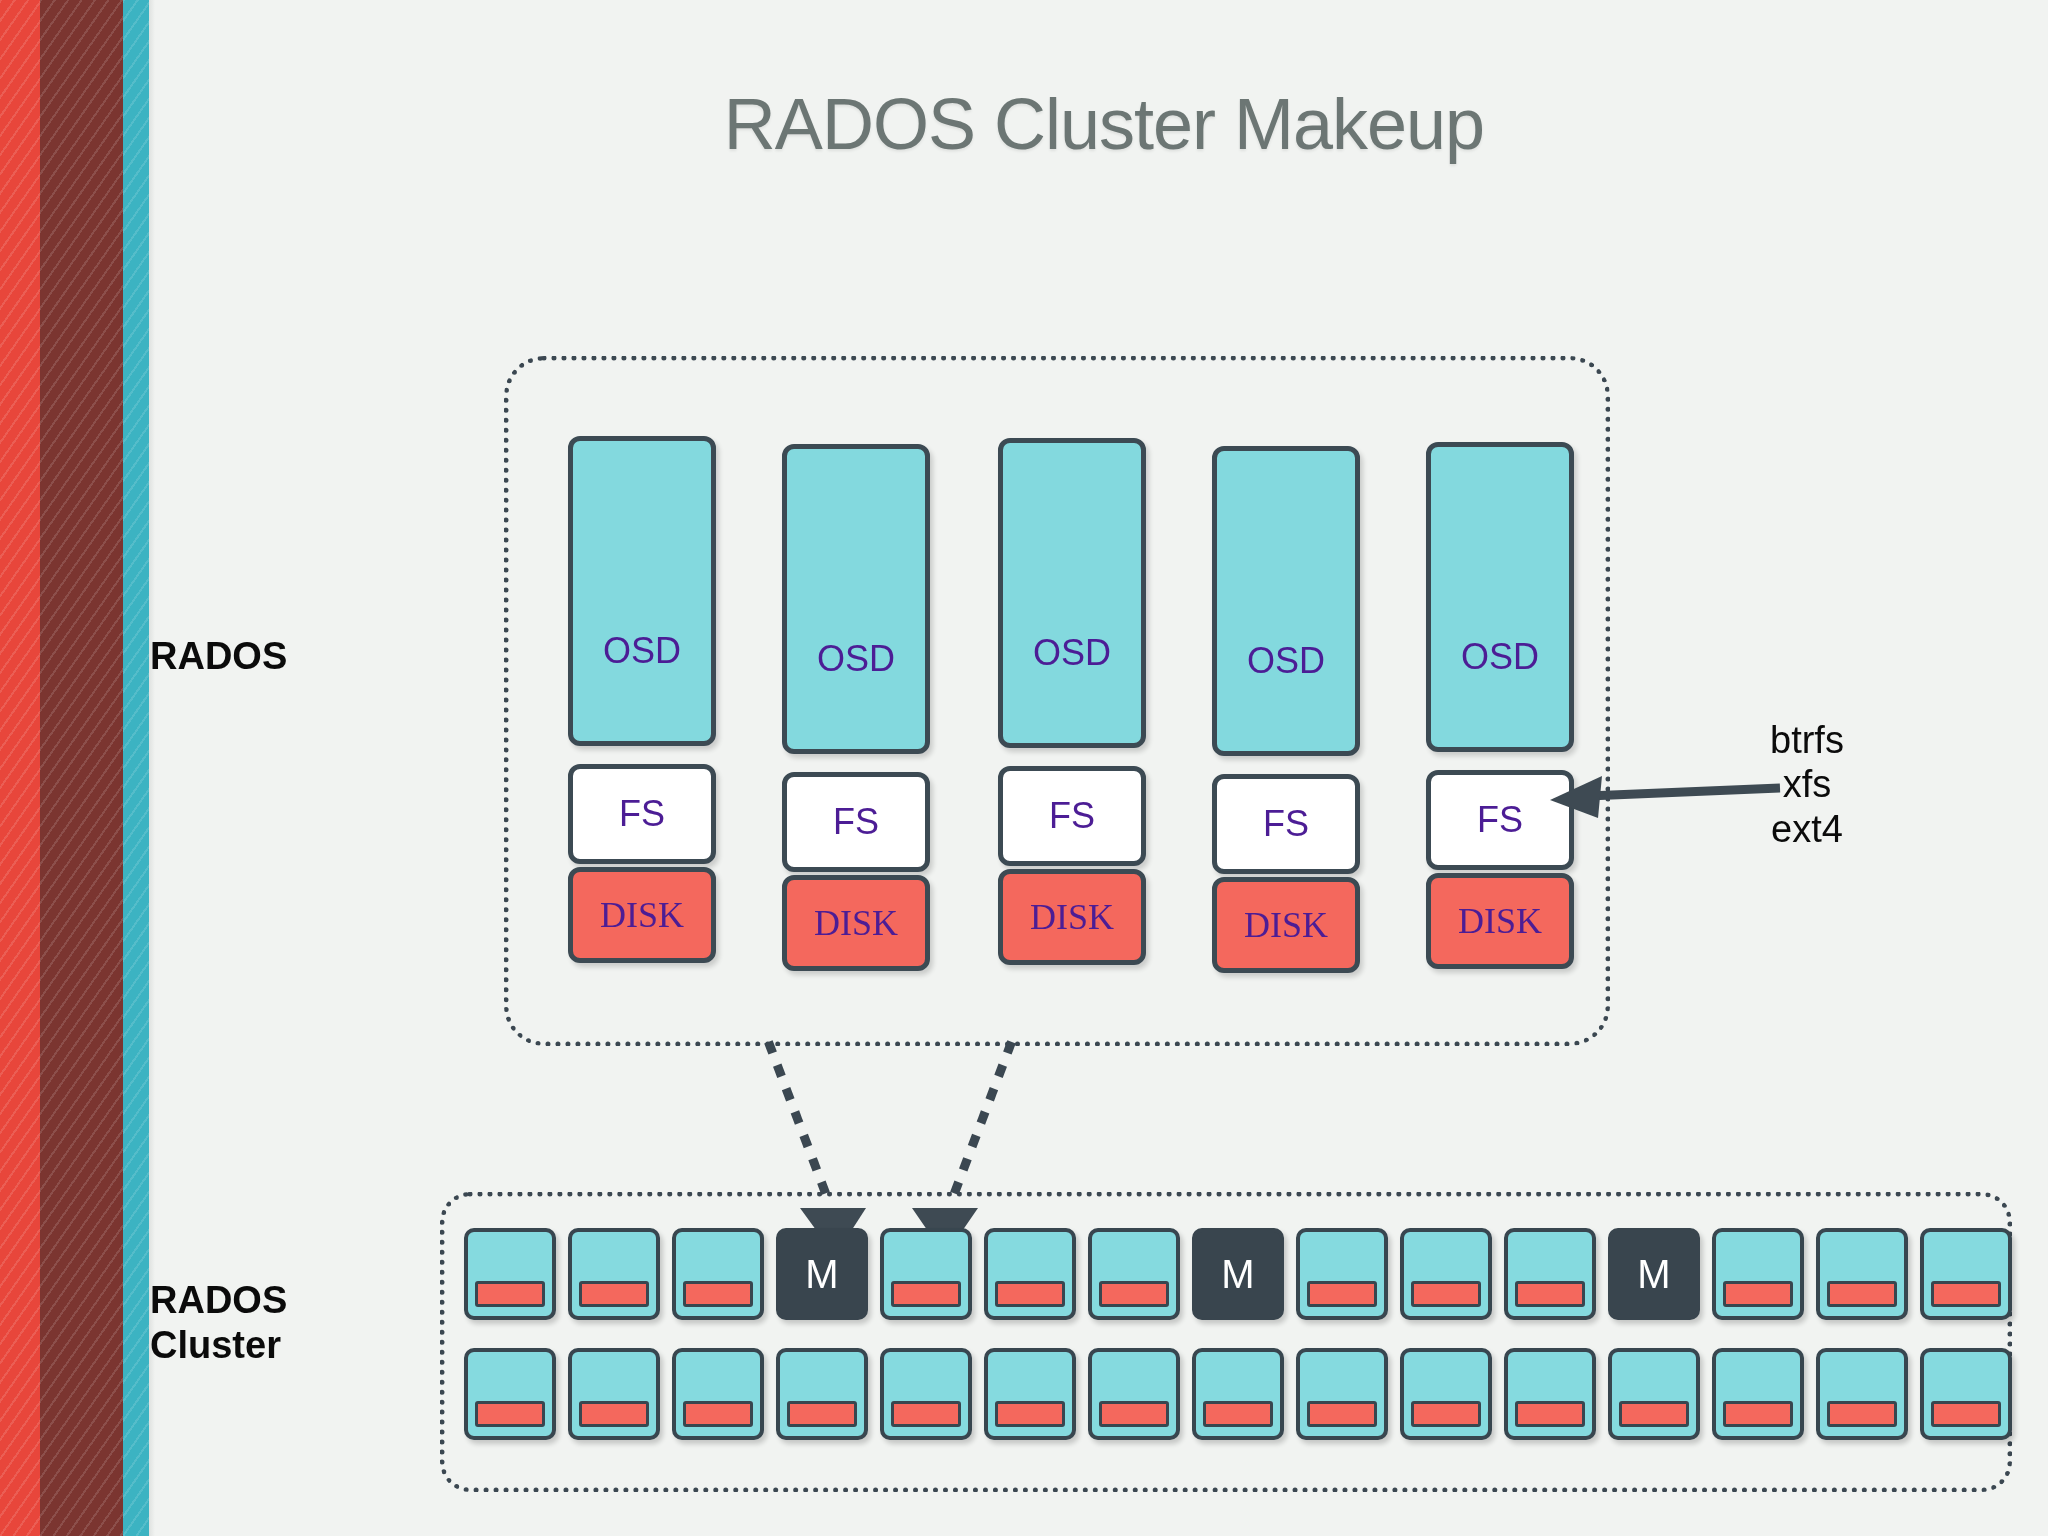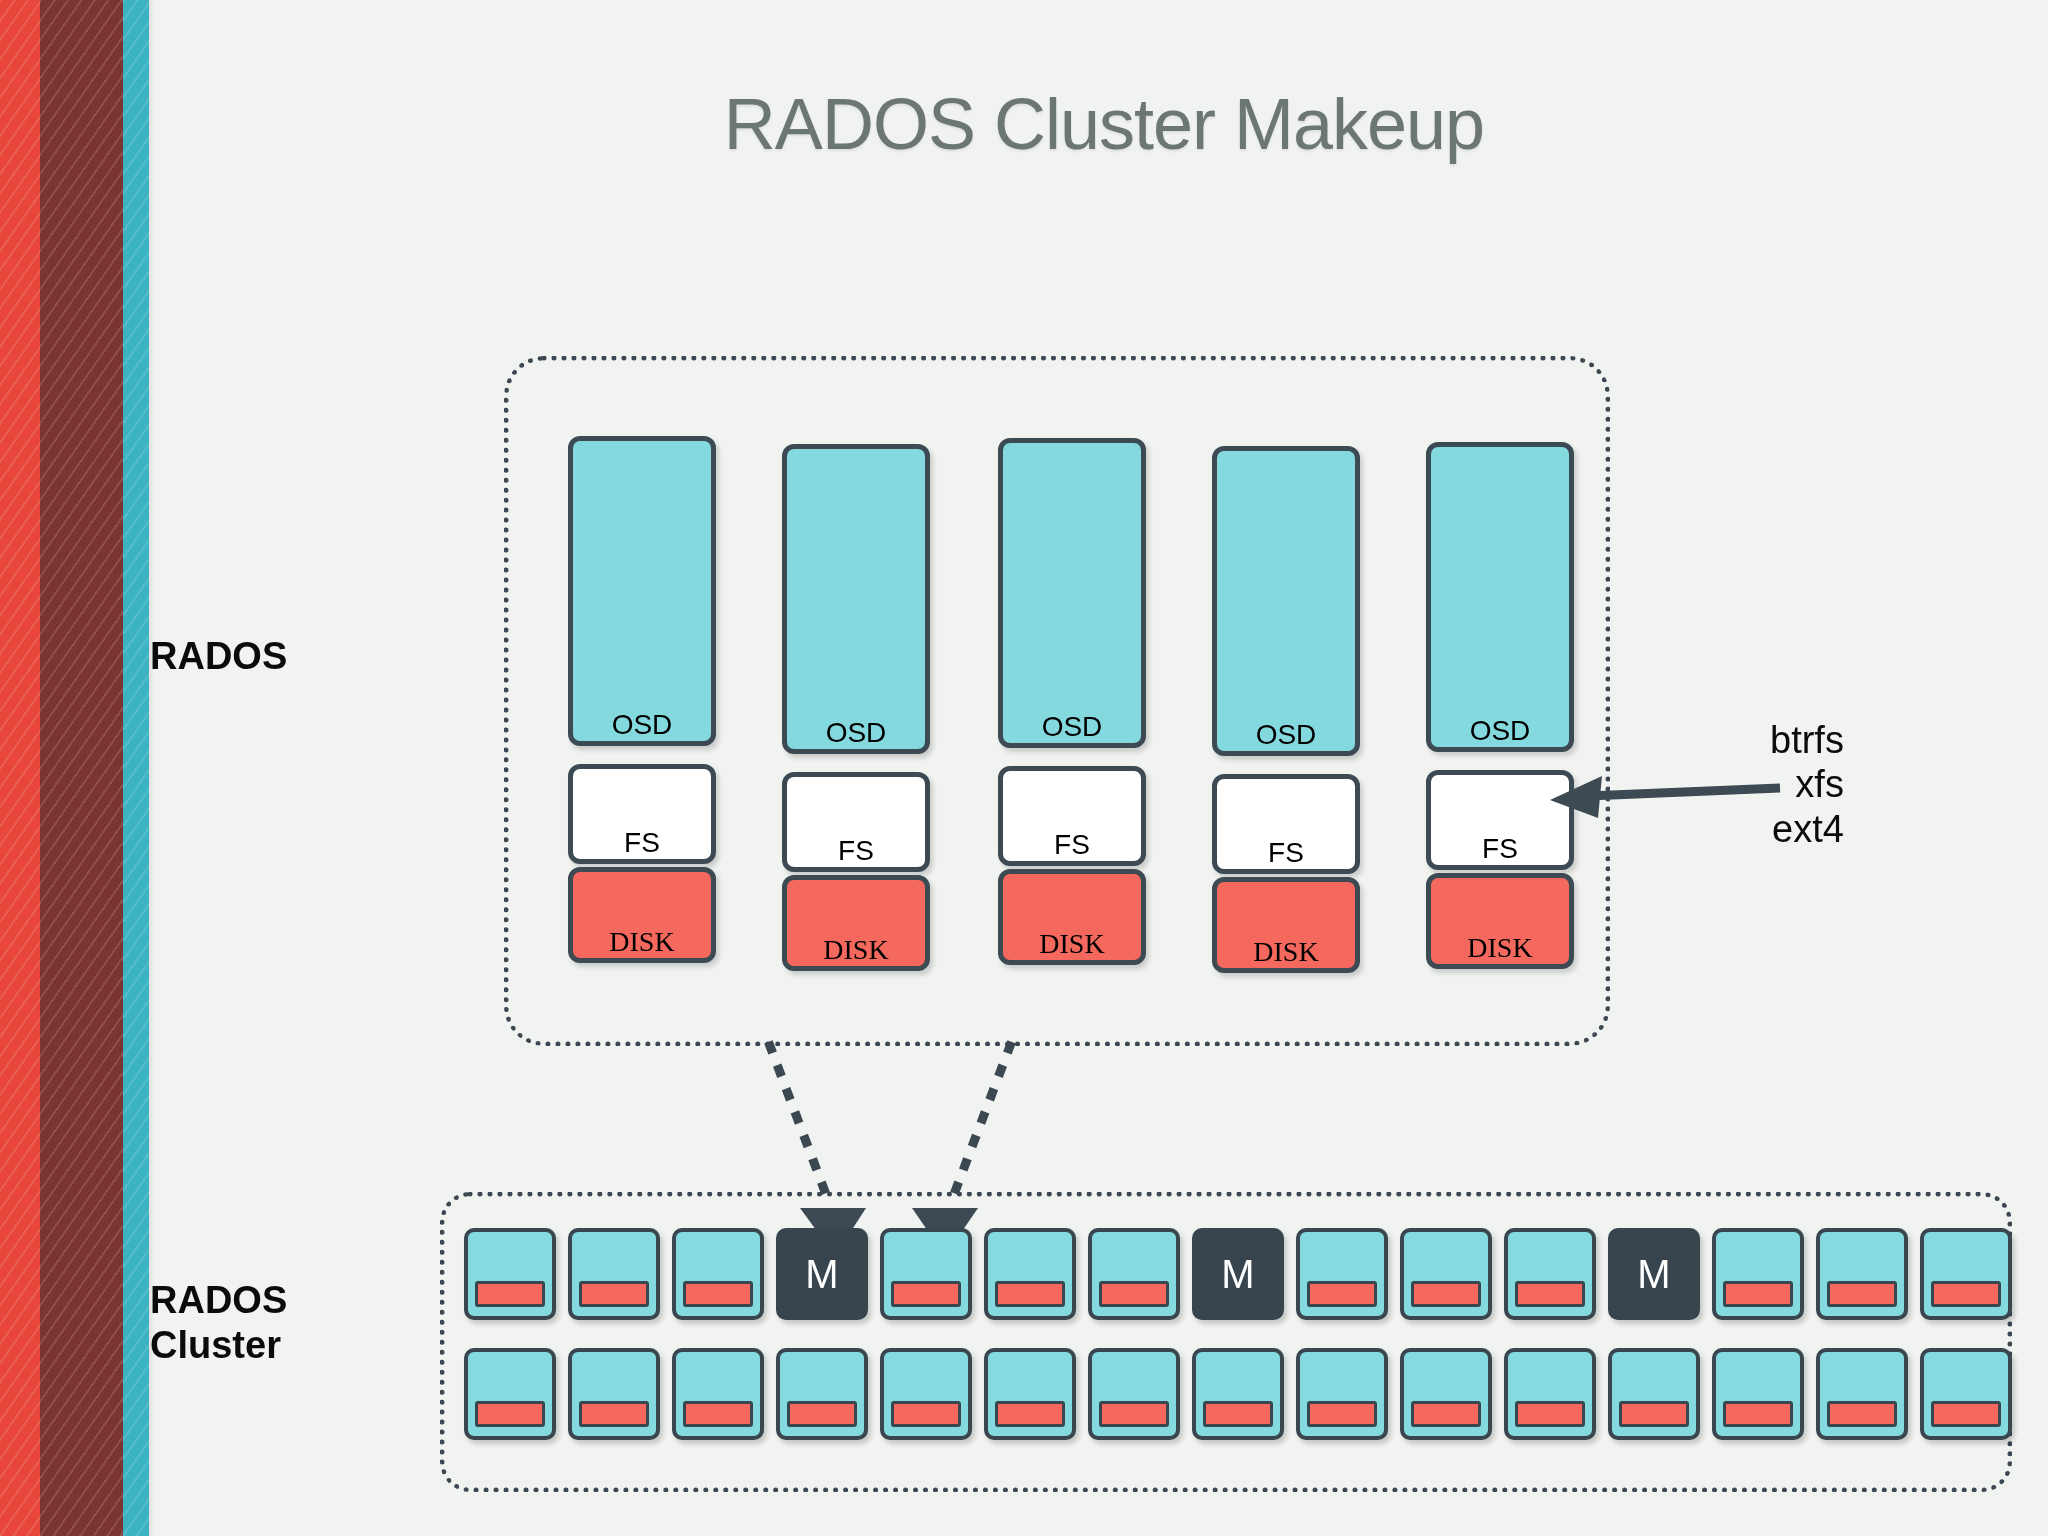--- a/index.html
+++ b/index.html
@@ -51,36 +51,36 @@
   #node-box{left:504px;top:356px;width:1106px;height:690px;}
   #cluster-box{left:440px;top:1192px;width:1572px;height:300px;border-radius:30px;}
 
   
   #stacks{position:absolute;left:0;top:0;width:100%;height:100%;}
   .stack{position:absolute;width:148px;}
   .cell{
     box-sizing:border-box;
     border:5px solid #3c4a53;
     border-radius:12px;
-    display:flex;align-items:flex-end;justify-content:center;
-    color:#000000;
-    font-size:28px;
+    display:flex;align-items:center;justify-content:center;
+    color:#4c1d95;
+    font-size:36px;
     box-shadow:3px 4px 5px rgba(0,0,0,.16);
     position:relative;
   }
   .cell-osd{background:#83d9de;height:310px;}
   .cell-osd span{margin-top:120px;}
   .cell-fs{background:#ffffff;height:100px;margin-top:18px;}
   .cell-disk{background:#f4685d;height:96px;margin-top:3px;font-family:Liberation Serif, serif;}
 
   
   #fs-anno{
     position:absolute;left:1770px;top:718px;
     font-size:38px;line-height:1.17;color:#0b0b0b;
-    text-align:right;
+    text-align:center;
   }
   #fs-arrow{position:absolute;left:1540px;top:760px;width:250px;height:70px;}
 
   
   #connectors{position:absolute;left:0;top:0;width:2048px;height:1536px;pointer-events:none;}
 
   
   .cluster-row{position:absolute;display:flex;gap:12px;}
   #cluster-row-1{left:464px;top:1228px;}
   #cluster-row-2{left:464px;top:1348px;}

